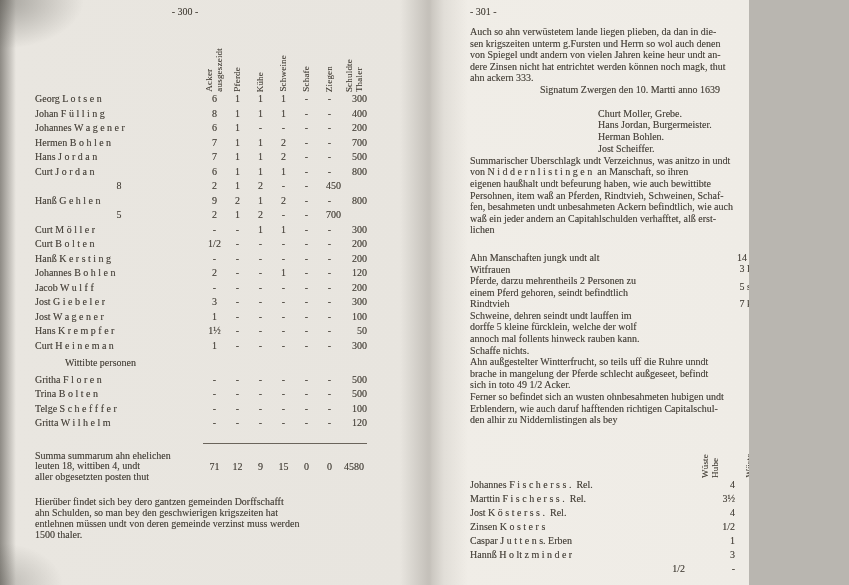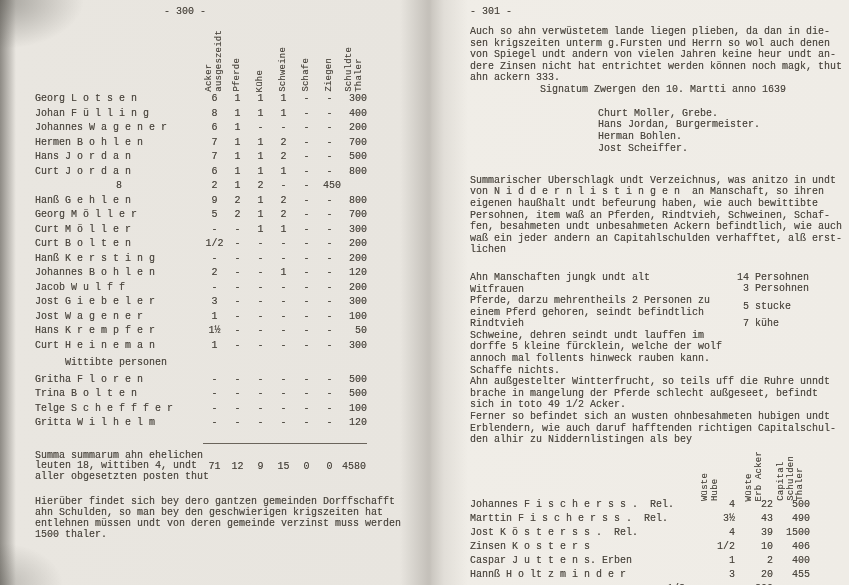--- a/index.html
+++ b/index.html
@@ -1,18 +1,18 @@
 <!DOCTYPE html>
 <html><head>
 <meta charset="utf-8">
 <style>
   html,body{margin:0;padding:0;background:#b9b6b0;}
   .scan{
-    position:relative;width:849px;height:585px;overflow:hidden;
-    font-family:Liberation Mono, monospace;
+    position:relative;width:749px;height:585px;overflow:hidden;
+    font-family:Liberation Serif, serif;
     color:#4b463e;
     text-shadow:0 0 .5px rgba(75,70,62,.55);
     background:
       radial-gradient(ellipse 120px 70px at 0% 0%, rgba(80,78,72,.45), rgba(80,78,72,0) 70%),
       radial-gradient(ellipse 90px 60px at 0% 100%, rgba(80,78,72,.30), rgba(80,78,72,0) 70%),
       linear-gradient(90deg, #8e8b85 0px, rgba(142,139,133,0) 16px),
       linear-gradient(90deg, rgba(0,0,0,0) 400px, rgba(96,90,82,.28) 430px, rgba(96,90,82,.10) 444px, rgba(0,0,0,0) 468px),
       linear-gradient(90deg,#e9e6e0 0,#e8e5df 428px,#f0ede7 432px,#efece6 100%);
   }
 
@@ -33,21 +33,21 @@
   .sumlabel{white-space:pre;line-height:10.6px;}
   .lfoot{margin-top:14px;font-size:10px;line-height:11px;white-space:pre;}
 
   
   .rwrap{position:absolute;left:470px;top:6px;width:374px;font-size:10px;}
   .rpagenum{text-align:left;line-height:12px;}
   .para{white-space:pre;line-height:11.6px;}
   .p1{margin-top:8px;}
   .signatum{margin-left:70px;line-height:11.6px;white-space:pre;}
   .sigs{margin:12px 0 0 128px;white-space:pre;line-height:11.8px;}
-  .p2{margin-top:20px;}
+  .p2{margin-top:0;}
   .list{margin-top:16px;}
   .lsrow{position:relative;line-height:11.6px;}
   .lslabel{white-space:pre;display:inline-block;}
   .lsval{position:absolute;left:267px;top:50%;transform:translateY(-50%);white-space:pre;}
   .rtable{margin-top:5px;}
   .rhead,.rrow{display:grid;grid-template-columns:215px 50px 38px 37px;}
   .rhead{height:47px;}
   .rspacer{}
   .rrow{height:14px;line-height:14px;}
   .rname{white-space:pre;}
@@ -181,21 +181,20 @@
           <span class="vc">9</span>
           <span class="vc">2</span>
           <span class="vc">1</span>
           <span class="vc">2</span>
           <span class="vc">-</span>
           <span class="vc">-</span>
           <span class="vc thl">800</span>
         </div>
 
         <div class="lrow">
-          <span class="nm">Georg M ö l l e r</span>
           <span class="vc">5</span>
           <span class="vc">2</span>
           <span class="vc">1</span>
           <span class="vc">2</span>
           <span class="vc">-</span>
           <span class="vc">-</span>
           <span class="vc thl">700</span>
         </div>
 
         <div class="lrow">

